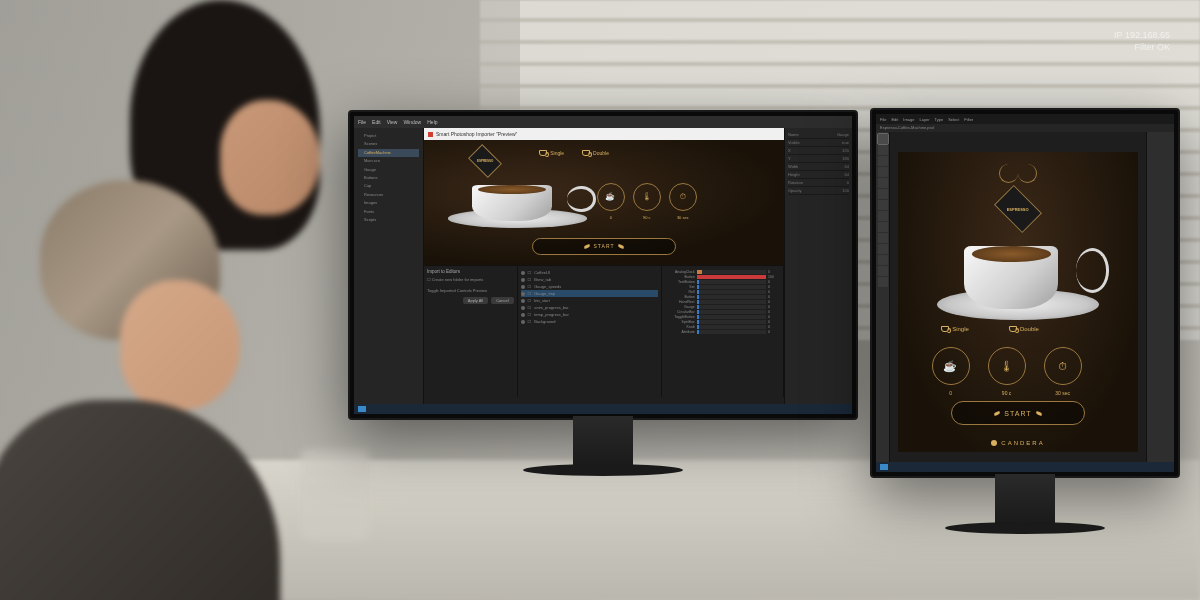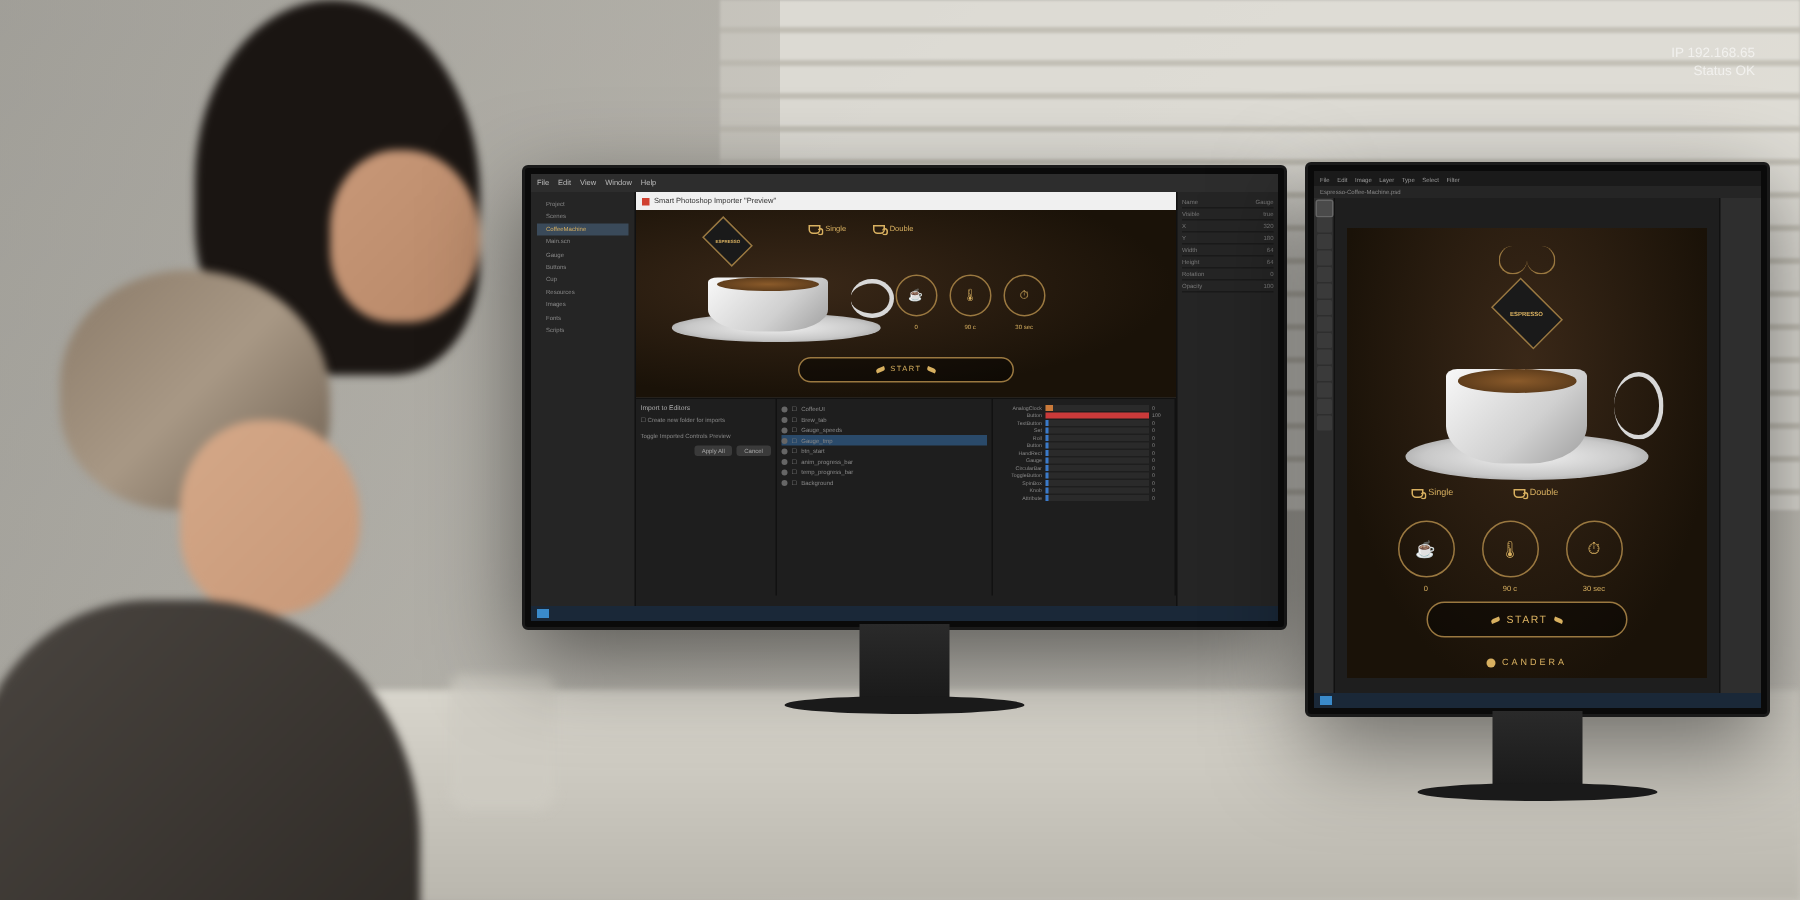--- a/index.html
+++ b/index.html
@@ -114,21 +114,21 @@
       <div class="p2-face"></div>
   </div>
   <div class="person1">
     <div class="p1-hair"></div>
       <div class="p1-face"></div>
       <div class="p1-body"></div>
   </div>
 
   <div class="overlay-status">
     <div>IP 192.168.65</div>
-    <div>Status OK</div>
+    <div>Filter OK</div>
   </div>
 
   <div class="monitor m1">
     <div class="monitor-stand"></div>
       <div class="monitor-base"></div>
     <div class="screen">
       <div class="ide">
         <div class="ide-menubar">
           <span>File</span>
           <span>Edit</span>

